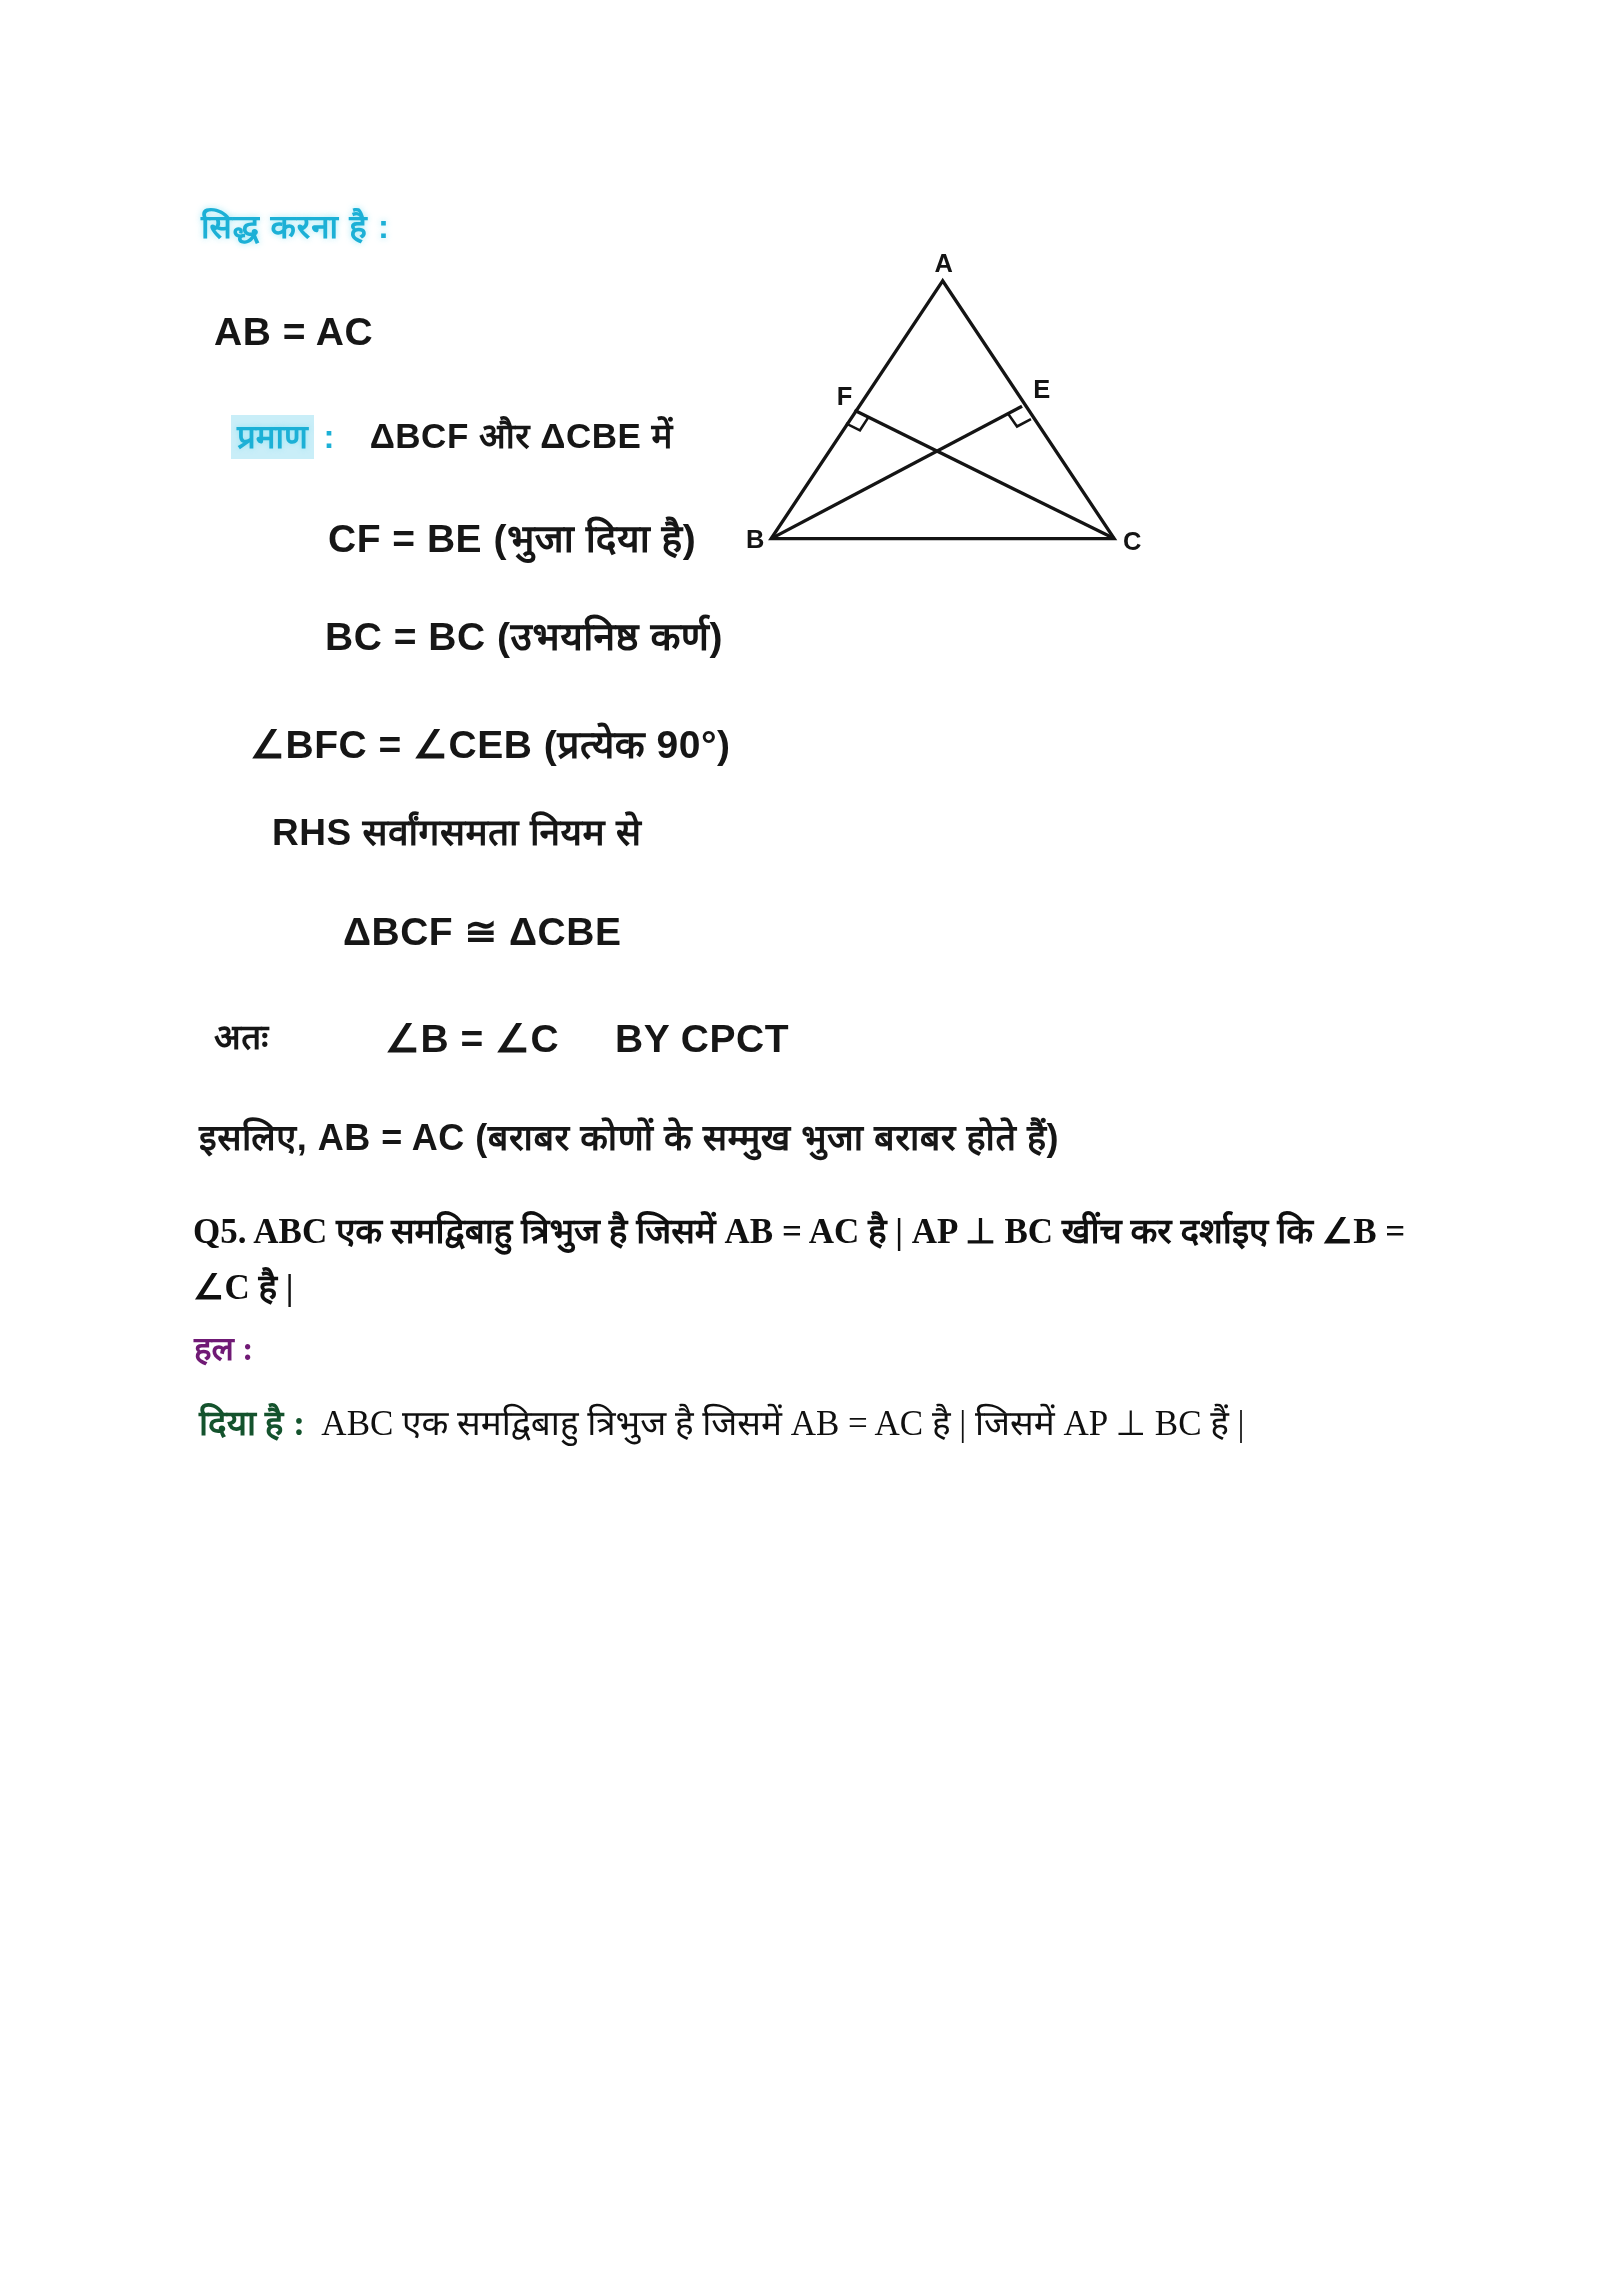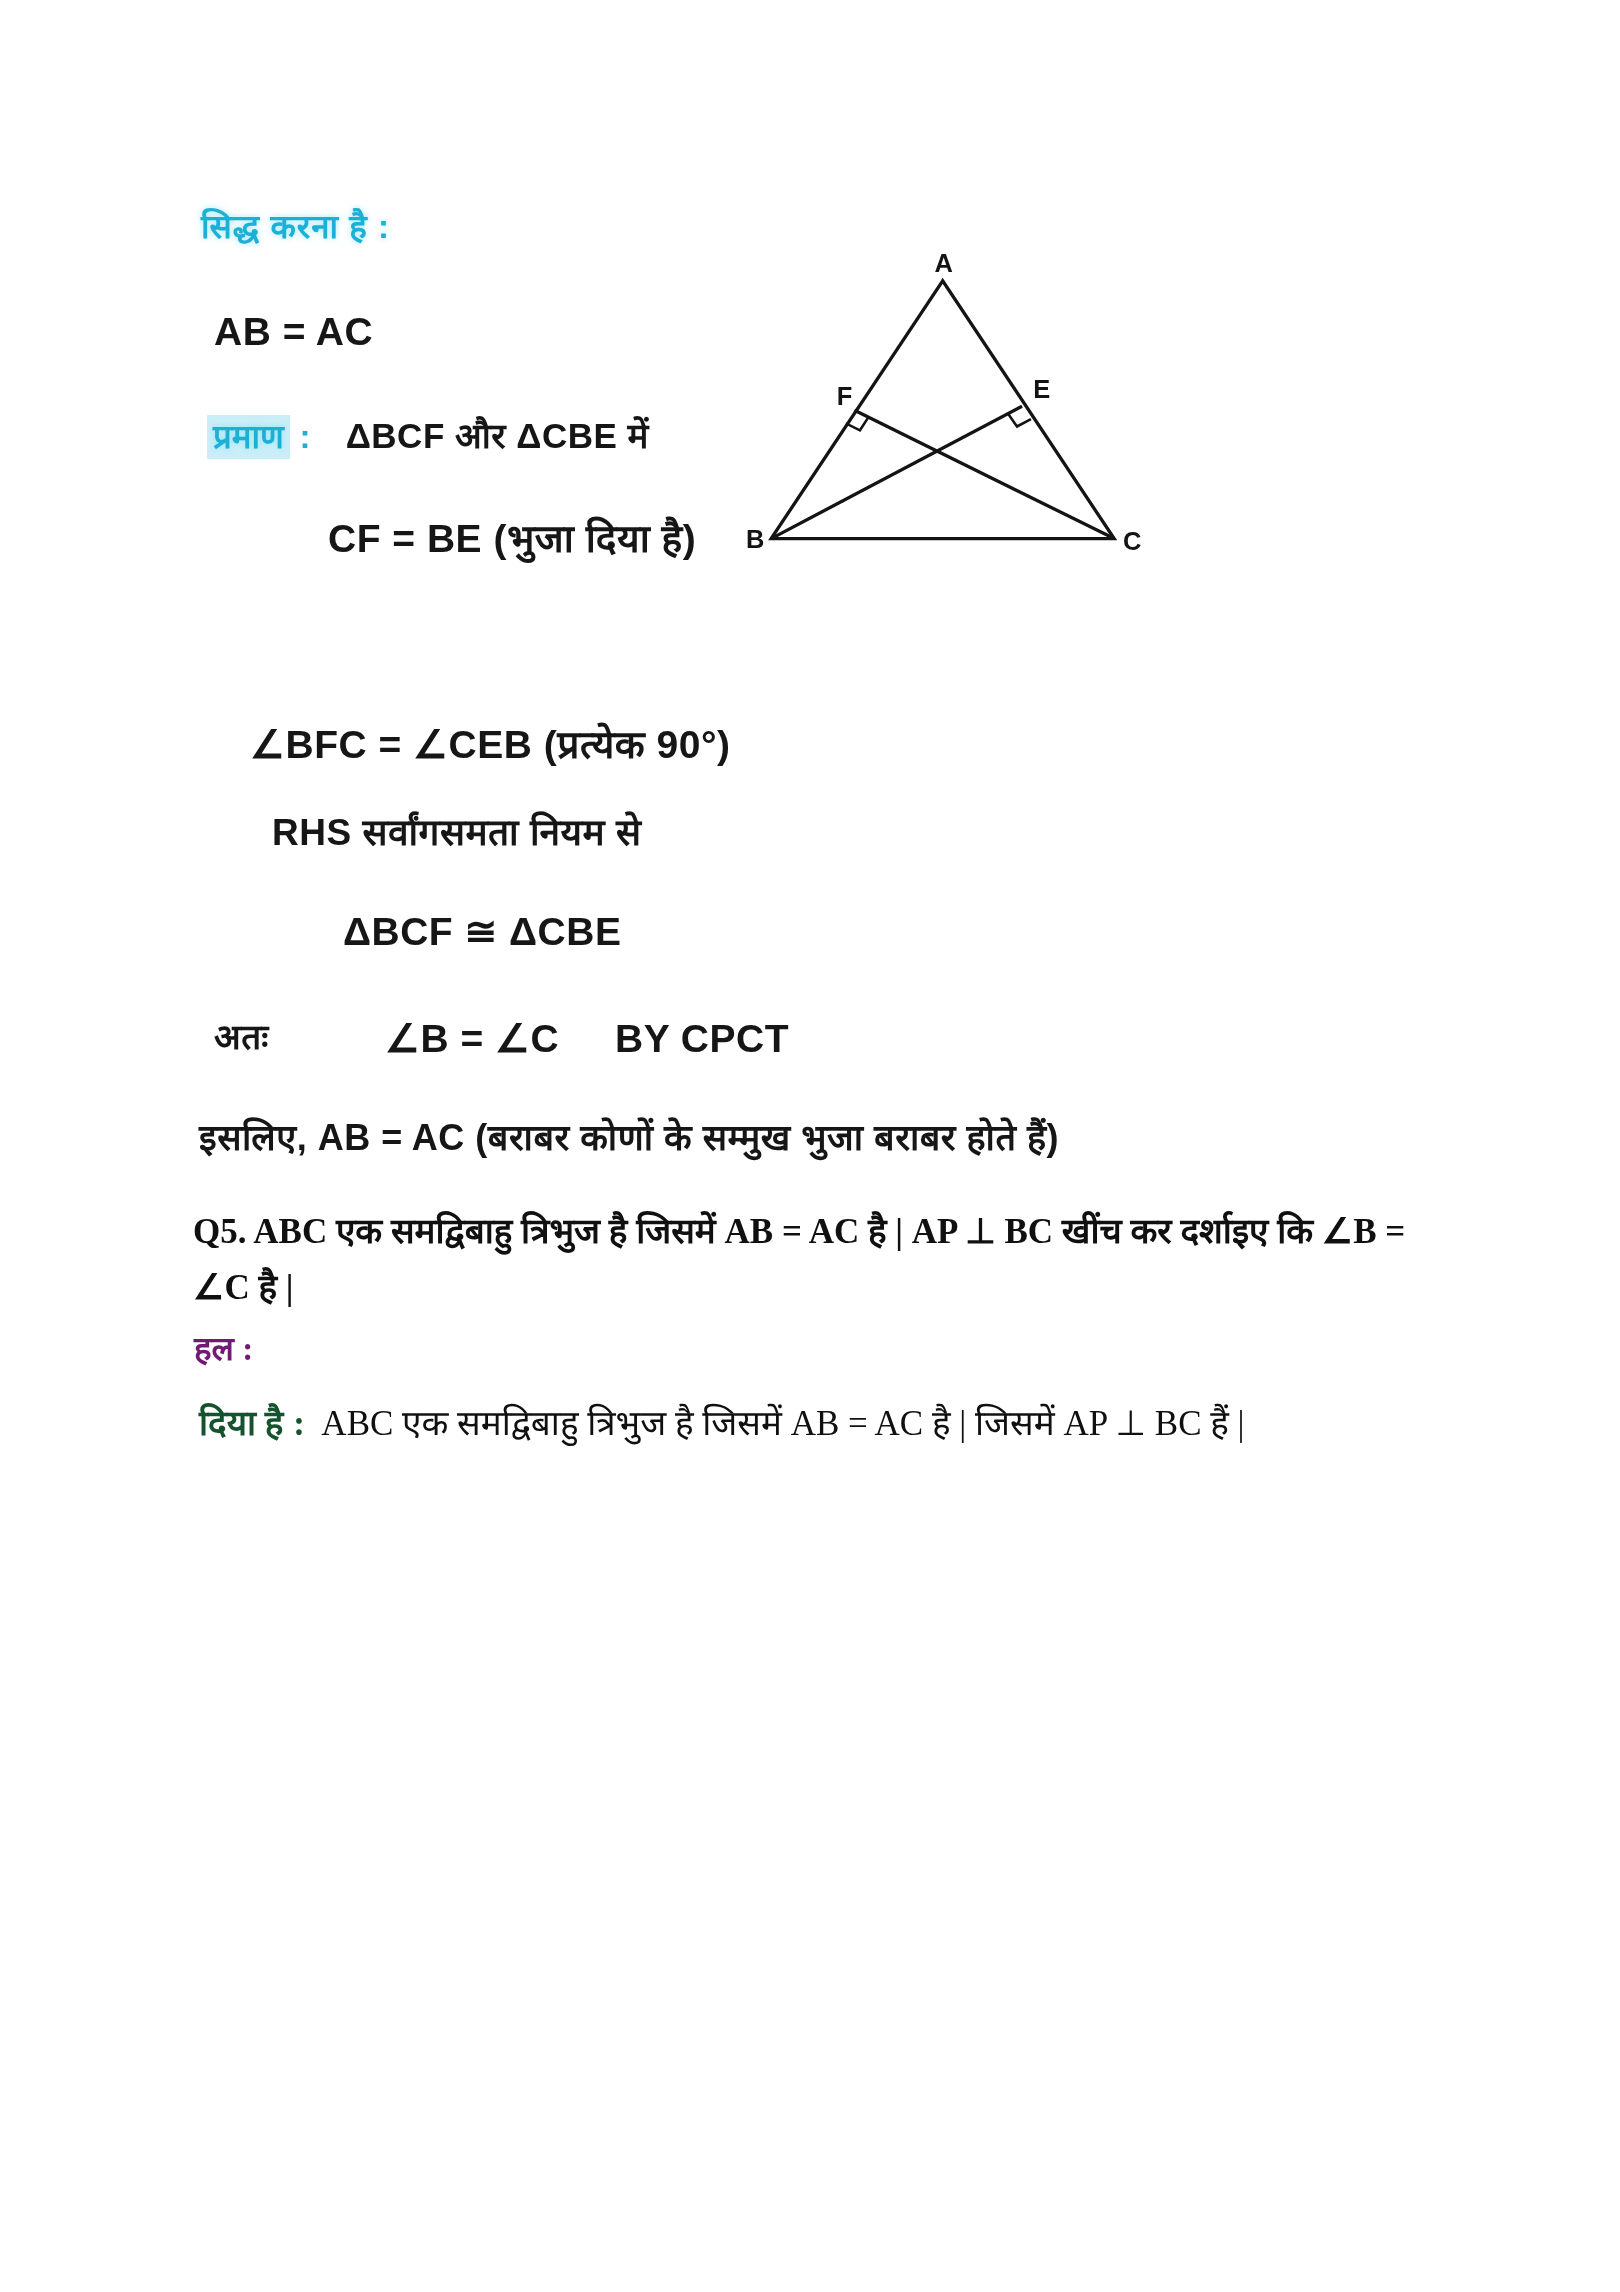--- a/index.html
+++ b/index.html
@@ -20,20 +20,21 @@
     font-size:33px;
     text-shadow:0 0 6.9px rgba(110,220,240,.65);
     letter-spacing:1px;
   }
   .hl{
     color:#1cb0d6;
     font-weight:700;
     background:#c9eef8;
     padding:2.9px 5.9px 3.9px 5.9px;
     text-shadow:0 0 4.9px rgba(110,220,240,.55);
+    margin-left:24px;
   }
   .cyan-colon{color:#1cb0d6;font-weight:700;}
   .eq{font-size:39px;font-weight:600;color:#161616;letter-spacing:0.5px;}
   .eq-sm{font-size:35px;font-weight:600;color:#161616;letter-spacing:0.5px;}
   .serif{font-family:"Liberation Serif", serif;}
   .q-para{
     font-size:35px;
     font-weight:700;
     line-height:1.6;
     white-space:normal;
@@ -53,20 +54,21 @@
 
   <div class="abs eq" style="left:214px;top:312px;">AB = AC</div>
 
   <div class="abs" style="left:207px;top:418px;font-size:33px;">
     <span class="hl">प्रमाण</span><span class="cyan-colon" style="margin-left:9.8px;">:</span>
     <span class="eq-sm" style="margin-left:26px;">ΔBCF और ΔCBE में</span>
   </div>
 
   <div class="abs eq" style="left:328px;top:519px;">CF = BE (भुजा दिया है)</div>
 
+  <div class="abs eq" style="left:325px;top:617px;">BC = BC (उभयनिष्ठ कर्ण)</div>
 
   <div class="abs eq" style="left:250px;top:725px;text-align:right;">∠BFC = ∠CEB (प्रत्येक 90°)</div>
 
   <div class="abs eq-sm" style="left:272px;top:814px;font-size:37px;">RHS सर्वांगसमता नियम से</div>
 
   <div class="abs eq" style="left:343px;top:912px;">ΔBCF ≅ ΔCBE</div>
 
   <div class="abs eq-sm" style="left:199px;top:1120px;font-size:36px;">इसलिए,  AB = AC   (बराबर कोणों के सम्मुख भुजा बराबर होते हैं)</div>
 
   <div class="abs" style="left:0;top:1019px;width:1620px;height:49px;">

